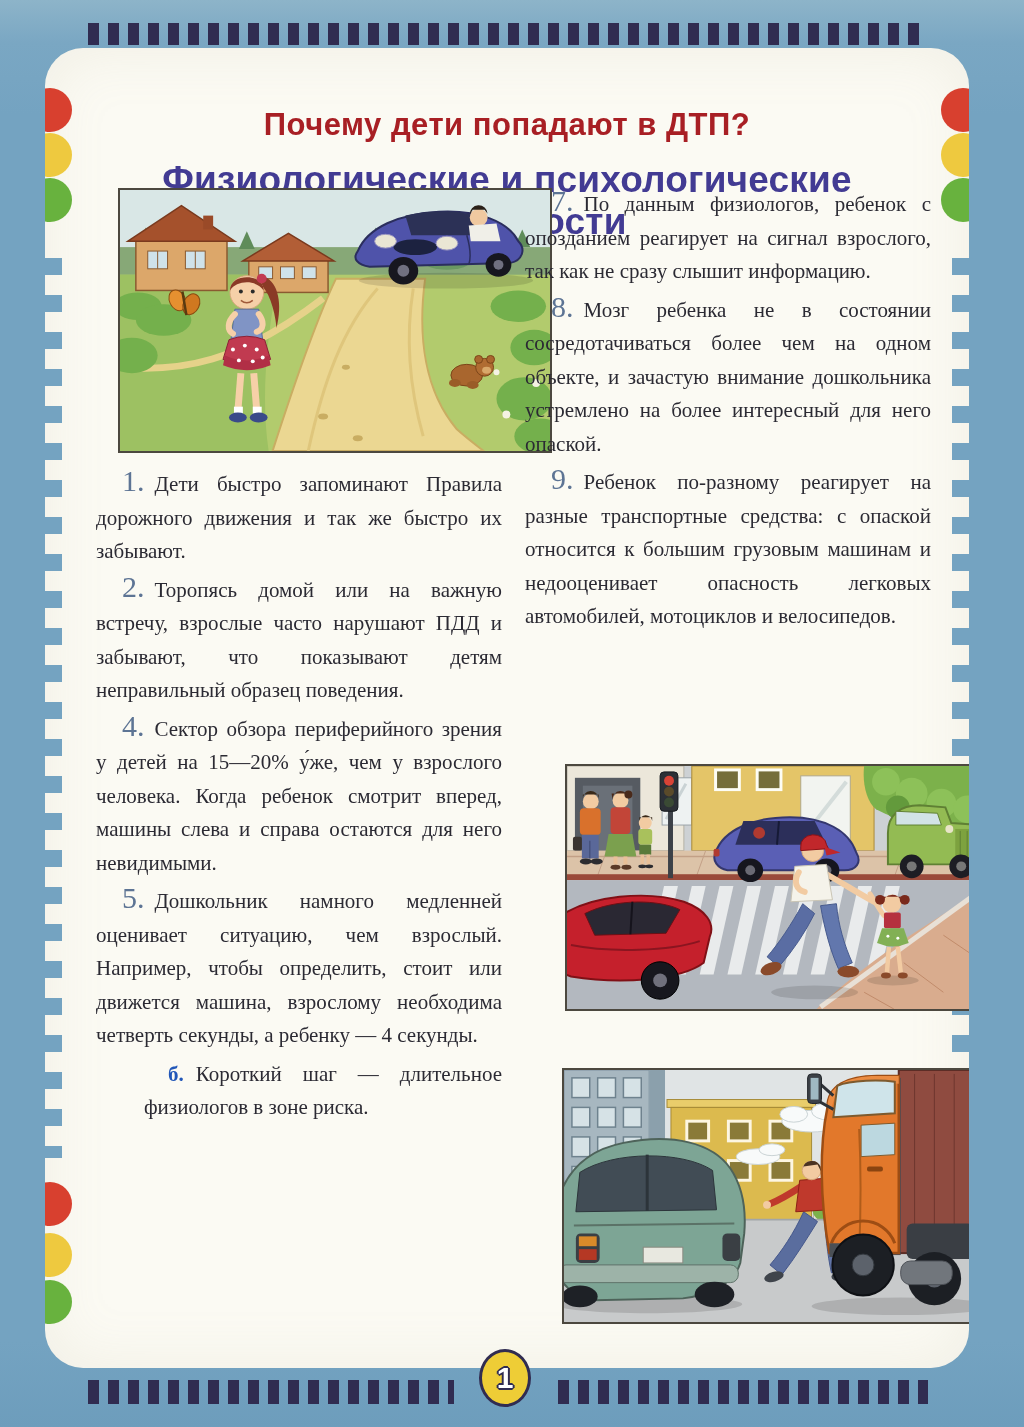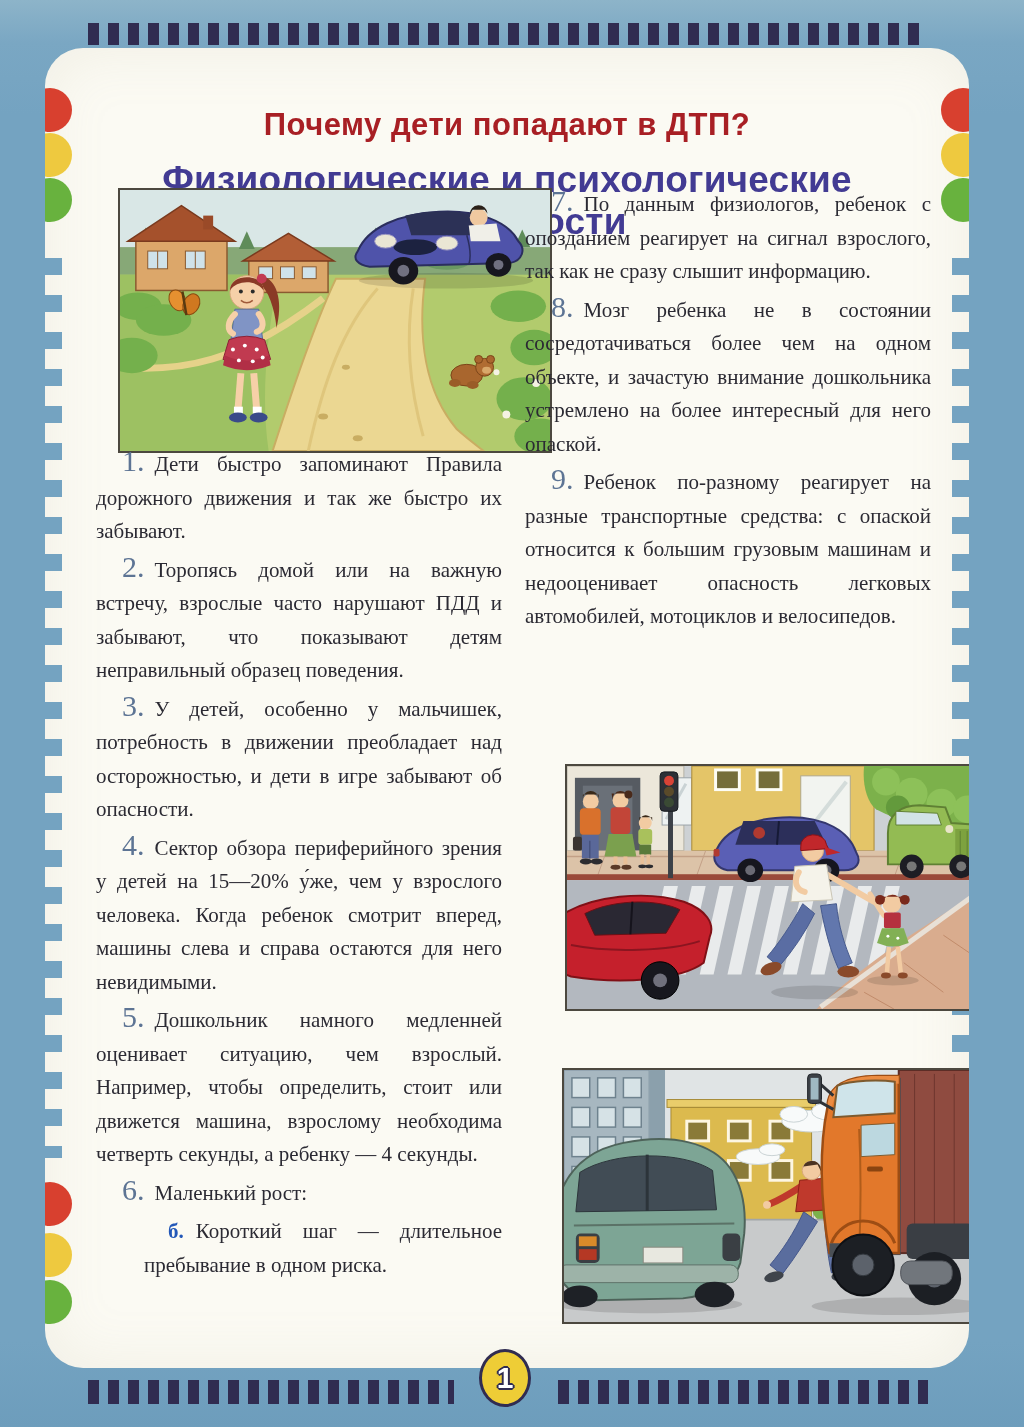--- a/index.html
+++ b/index.html
@@ -34,21 +34,21 @@
     font-family:"Liberation Sans", sans-serif;font-weight:bold;
     font-size:37px;color:#423b93;letter-spacing:.2px;
   }
   .illu{position:absolute;border:2px solid #4c483f;background:#eee;box-sizing:border-box;}
   .illu svg{display:block;width:100%;height:100%;}
   .illu1{left:33px;top:124px;width:434px;height:265px;}
   .illu2{left:480px;top:700px;width:421px;height:247px;}
   .illu3{left:477px;top:1004px;width:414px;height:256px;}
   .col{position:absolute;width:406px;font-size:21px;line-height:33.5px;
     text-align:justify;color:#2b2a33;}
-  .col-left{left:51px;top:400px;}
+  .col-left{left:51px;top:420px;}
   .col-right{left:480px;top:140px;}
   .item{margin:0 0 5px 0;}
   .num{font-family:"Liberation Serif", serif;font-size:30px;line-height:20px;
     color:#5d7494;padding-left:26px;padding-right:10px;}
   .sub{margin:0 0 5px 48px;text-indent:24px;}
   .letter{color:#2257b8;font-weight:bold;padding-right:12px;}
   .badge{
     position:absolute;left:479px;top:1349px;width:52px;height:58px;
     background:#eecd36;border:3px solid #302c51;border-radius:50%;
     box-sizing:border-box;display:flex;align-items:center;justify-content:center;
@@ -202,25 +202,23 @@
             <rect x="32" y="142" width="9" height="7" fill="#ffffff"></rect>
           <ellipse cx="17" cy="153" rx="9" ry="5" fill="#3a4a8a"></ellipse>
             <ellipse cx="38" cy="153" rx="9" ry="5" fill="#3a4a8a"></ellipse>
         </g>
       </svg>
     </figure>
 
     <div class="col col-left">
       <p class="item"><span class="num">1.</span><span>Дети быстро запоминают Правила дорожного движения и так же быстро их забывают.</span></p>
       <p class="item"><span class="num">2.</span><span>Торопясь домой или на важную встречу, взрослые часто нарушают ПДД и забывают, что показывают детям неправильный образец поведения.</span></p>
-      <p class="item"><span class="num">3.</span><span>У детей, особенно у мальчишек, потребность в движении преобладает над осторожностью, и дети в игре забывают об опасности.</span></p>
       <p class="item"><span class="num">4.</span><span>Сектор обзора периферийного зрения у детей на 15—20% у́же, чем у взрослого человека. Когда ребенок смотрит вперед, машины слева и справа остаются для него невидимыми.</span></p>
       <p class="item"><span class="num">5.</span><span>Дошкольник намного медленней оценивает ситуацию, чем взрослый. Например, чтобы определить, стоит или движется машина, взрослому необходима четверть секунды, а ребенку — 4 секунды.</span></p>
-      <p class="item"><span class="num">6.</span><span>Маленький рост:</span></p>
-      <p class="sub"><span class="letter">б.</span><span>Короткий шаг — длительное пребывание в одном риска.</span></p>
+      <p class="sub"><span class="letter">б.</span><span>Короткий шаг — длительное физиологов в зоне риска.</span></p>
     </div>
 
     <div class="col col-right">
       <p class="item"><span class="num">7.</span><span>По данным физиологов, ребенок с опозданием реагирует на сигнал взрослого, так как не сразу слышит информацию.</span></p>
       <p class="item"><span class="num">8.</span><span>Мозг ребенка не в состоянии сосредотачиваться более чем на одном объекте, и зачастую внимание дошкольника устремлено на более интересный для него опаской.</span></p>
       <p class="item"><span class="num">9.</span><span>Ребенок по-разному реагирует на разные транспортные средства: с опаской относится к большим грузовым машинам и недооценивает опасность легковых автомобилей, мотоциклов и велосипедов.</span></p>
     </div>
 
     <figure class="illu illu2">
       <svg viewBox="0 0 421 247" preserveAspectRatio="none">

